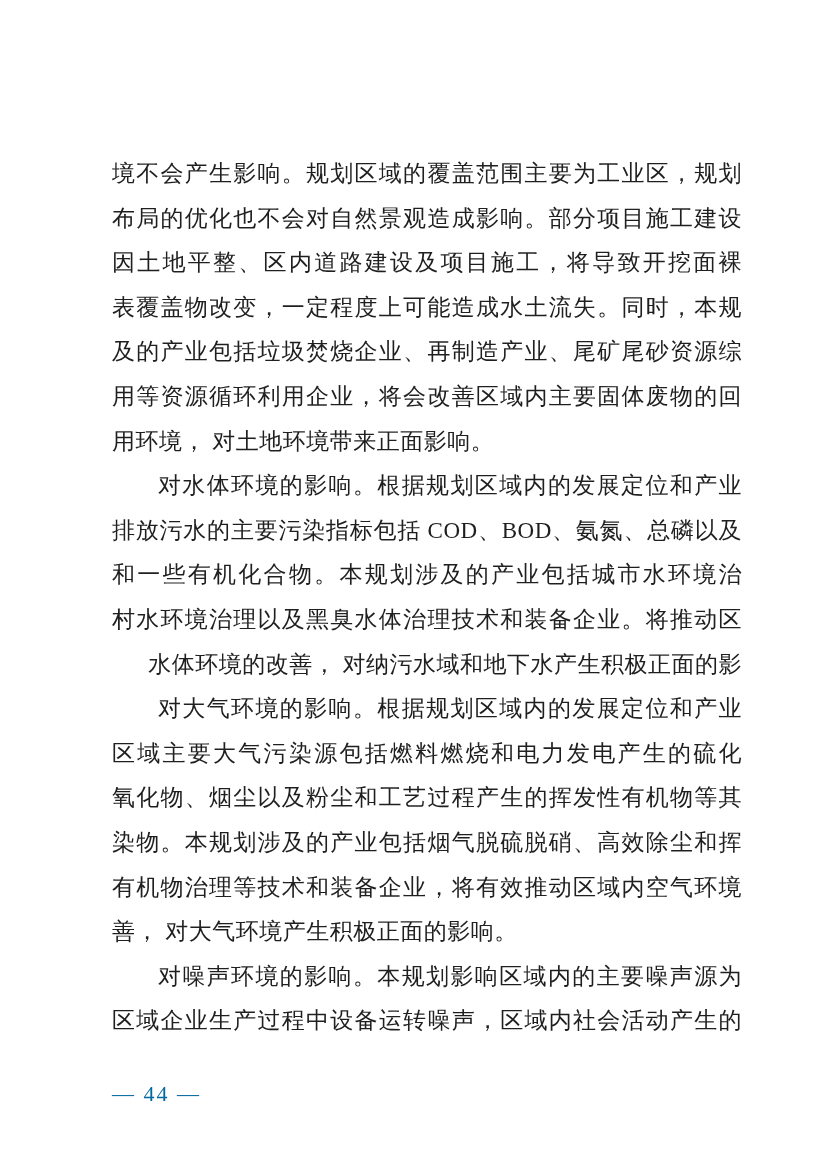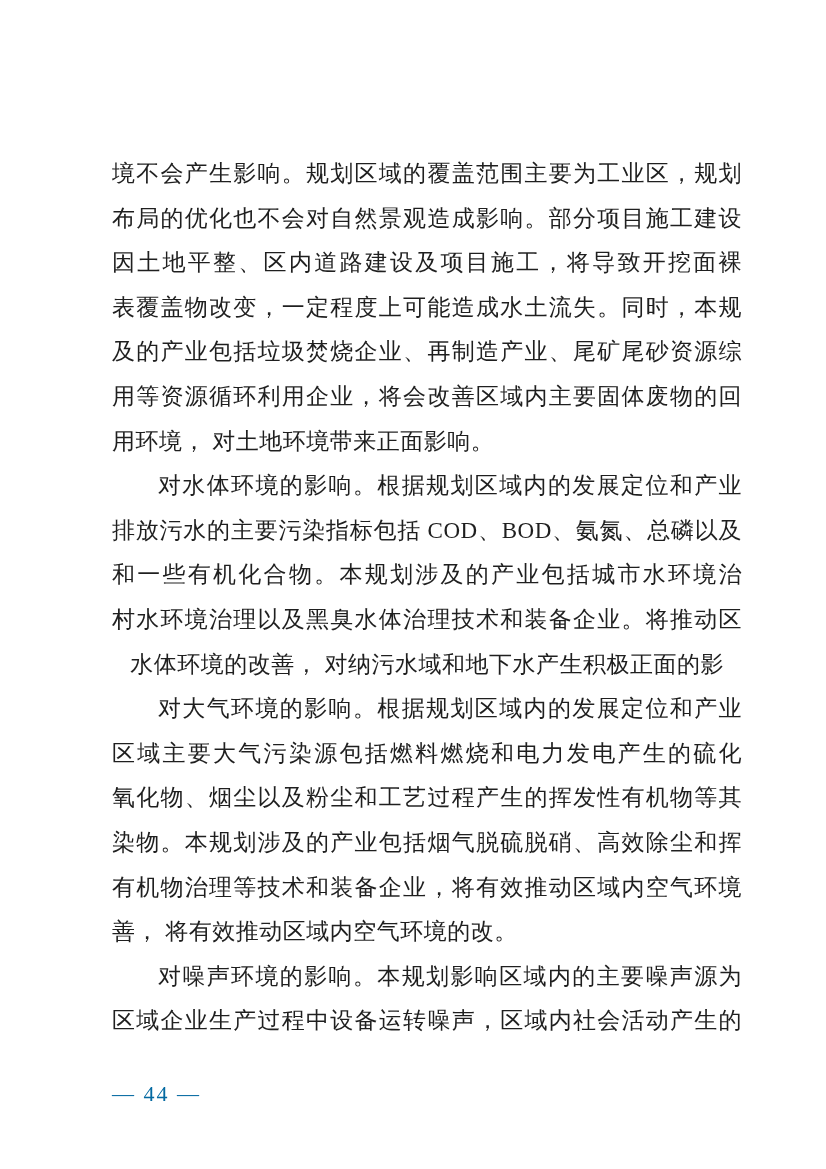--- a/index.html
+++ b/index.html
@@ -25,21 +25,21 @@
     line-height: 44.6px;
     text-align: justify;
     text-align-last: justify;
     overflow: hidden;
     letter-spacing: 0.5px;
   }
   .line.indent {
     text-indent: 46px;
   }
   .line.last {
-    text-align: center;
+    text-align: right;
     text-align-last: left;
   }
   .footer {
     position: absolute;
     left: 112px;
     top: 1080px;
     font-size: 22px;
     line-height: 28px;
     letter-spacing: 2px;
     color: #0369a1;
@@ -60,18 +60,18 @@
       <div class="line indent">对水体环境的影响。根据规划区域内的发展定位和产业结构，</div>
       <div class="line">排放污水的主要污染指标包括 COD、BOD、氨氮、总磷以及重金属</div>
       <div class="line">和一些有机化合物。本规划涉及的产业包括城市水环境治理、农</div>
       <div class="line">村水环境治理以及黑臭水体治理技术和装备企业。将推动区域内</div>
       <div class="line last">水体环境的改善， 对纳污水域和地下水产生积极正面的影响。</div>
       <div class="line indent">对大气环境的影响。根据规划区域内的发展定位和产业结构，</div>
       <div class="line">区域主要大气污染源包括燃料燃烧和电力发电产生的硫化物、氮</div>
       <div class="line">氧化物、烟尘以及粉尘和工艺过程产生的挥发性有机物等其他污</div>
       <div class="line">染物。本规划涉及的产业包括烟气脱硫脱硝、高效除尘和挥发性</div>
       <div class="line">有机物治理等技术和装备企业，将有效推动区域内空气环境的改</div>
-      <div class="line last">善， 将有效推动区域内空气环境的改。</div>
+      <div class="line last">善， 对大气环境产生积极正面的影响。</div>
       <div class="line indent">对噪声环境的影响。本规划影响区域内的主要噪声源为工业</div>
       <div class="line">区域企业生产过程中设备运转噪声，区域内社会活动产生的噪声</div>
     </div>
   <div class="footer">— 44 —</div>
 </div>
 
 </body></html>

